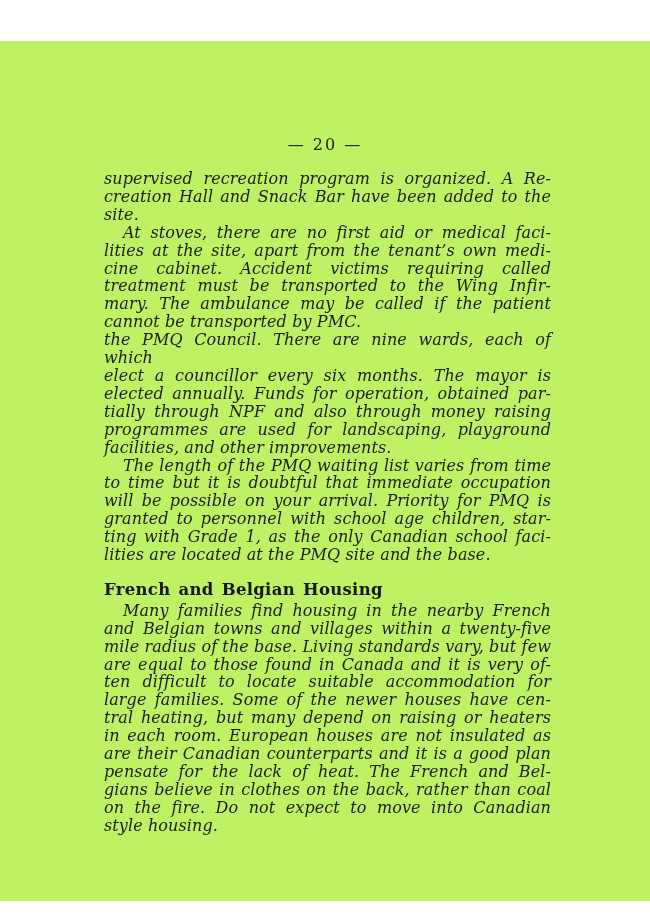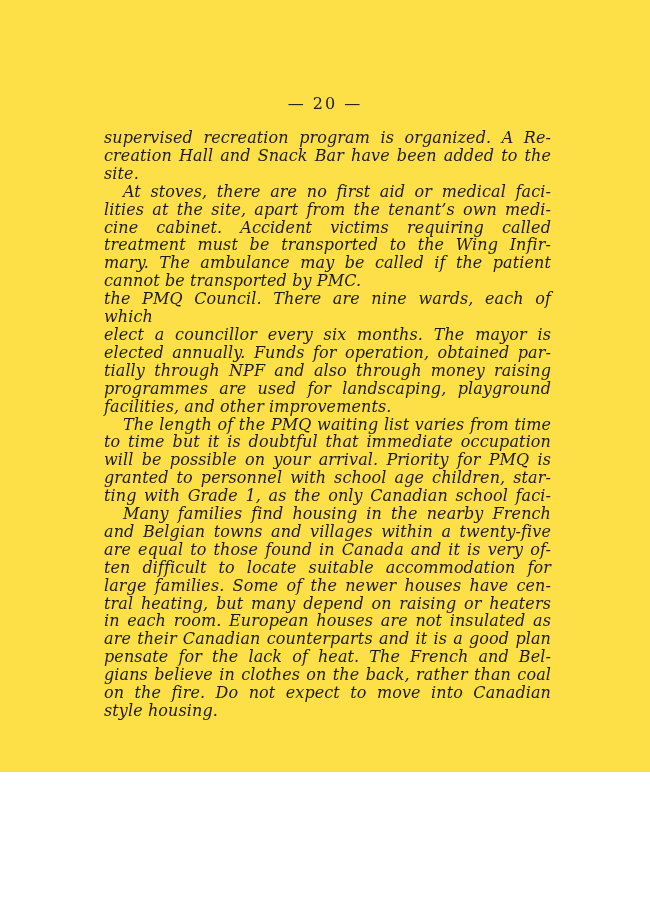--- a/index.html
+++ b/index.html
@@ -3,25 +3,26 @@
 <meta charset="utf-8">
 <style>
   html, body {
     margin: 0;
     padding: 0;
     background: #ffffff;
   }
   .page {
     position: relative;
     width: 650px;
-    height: 772px;
-    background: #fde047;
+    height: 860px;
+    background: #bef264;
     overflow: hidden;
     font-family: "DejaVu Serif", serif;
     color: #1c1c1c;
+    margin-top: 41px;
   }
   .page-number {
     position: absolute;
     top: 94px;
     left: 0;
     width: 650px;
     text-align: center;
     font-size: 16px;
     letter-spacing: 2px;
     color: #1c1c1c;
@@ -79,22 +80,25 @@
       <div class="line">elect a councillor every six months. The mayor is</div>
       <div class="line">elected annually. Funds for operation, obtained par-</div>
       <div class="line">tially through NPF and also through money raising</div>
       <div class="line">programmes are used for landscaping, playground</div>
       <div class="line last">facilities, and other improvements.</div>
       <div class="line indent">The length of the PMQ waiting list varies from time</div>
       <div class="line">to time but it is doubtful that immediate occupation</div>
       <div class="line">will be possible on your arrival. Priority for PMQ is</div>
       <div class="line">granted to personnel with school age children, star-</div>
       <div class="line">ting with Grade 1, as the only Canadian school faci-</div>
+      <div class="line last">lities are located at the PMQ site and the base.</div>
+      <div class="heading">French and Belgian Housing</div>
       <div class="line indent">Many families find housing in the nearby French</div>
       <div class="line">and Belgian towns and villages within a twenty-five</div>
+      <div class="line">mile radius of the base. Living standards vary, but few</div>
       <div class="line">are equal to those found in Canada and it is very of-</div>
       <div class="line">ten difficult to locate suitable accommodation for</div>
       <div class="line">large families. Some of the newer houses have cen-</div>
       <div class="line">tral heating, but many depend on raising or heaters</div>
       <div class="line">in each room. European houses are not insulated as</div>
       <div class="line">are their Canadian counterparts and it is a good plan</div>
       <div class="line">pensate for the lack of heat. The French and Bel-</div>
       <div class="line">gians believe in clothes on the back, rather than coal</div>
       <div class="line">on the fire. Do not expect to move into Canadian</div>
       <div class="line last">style housing.</div>

